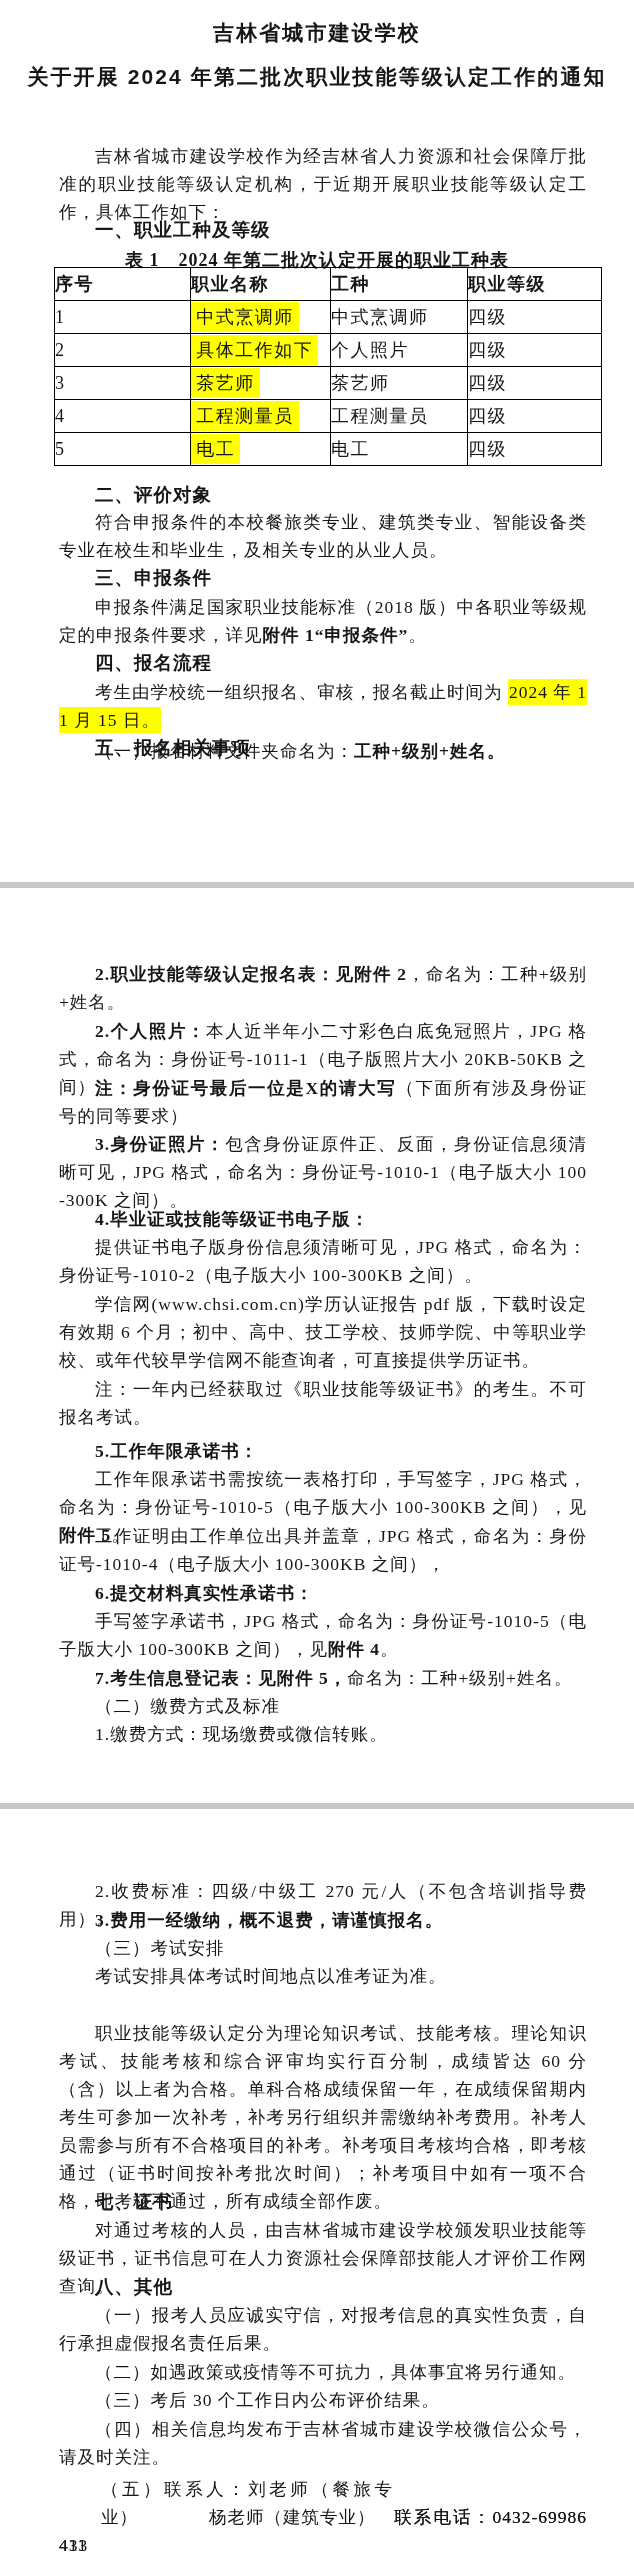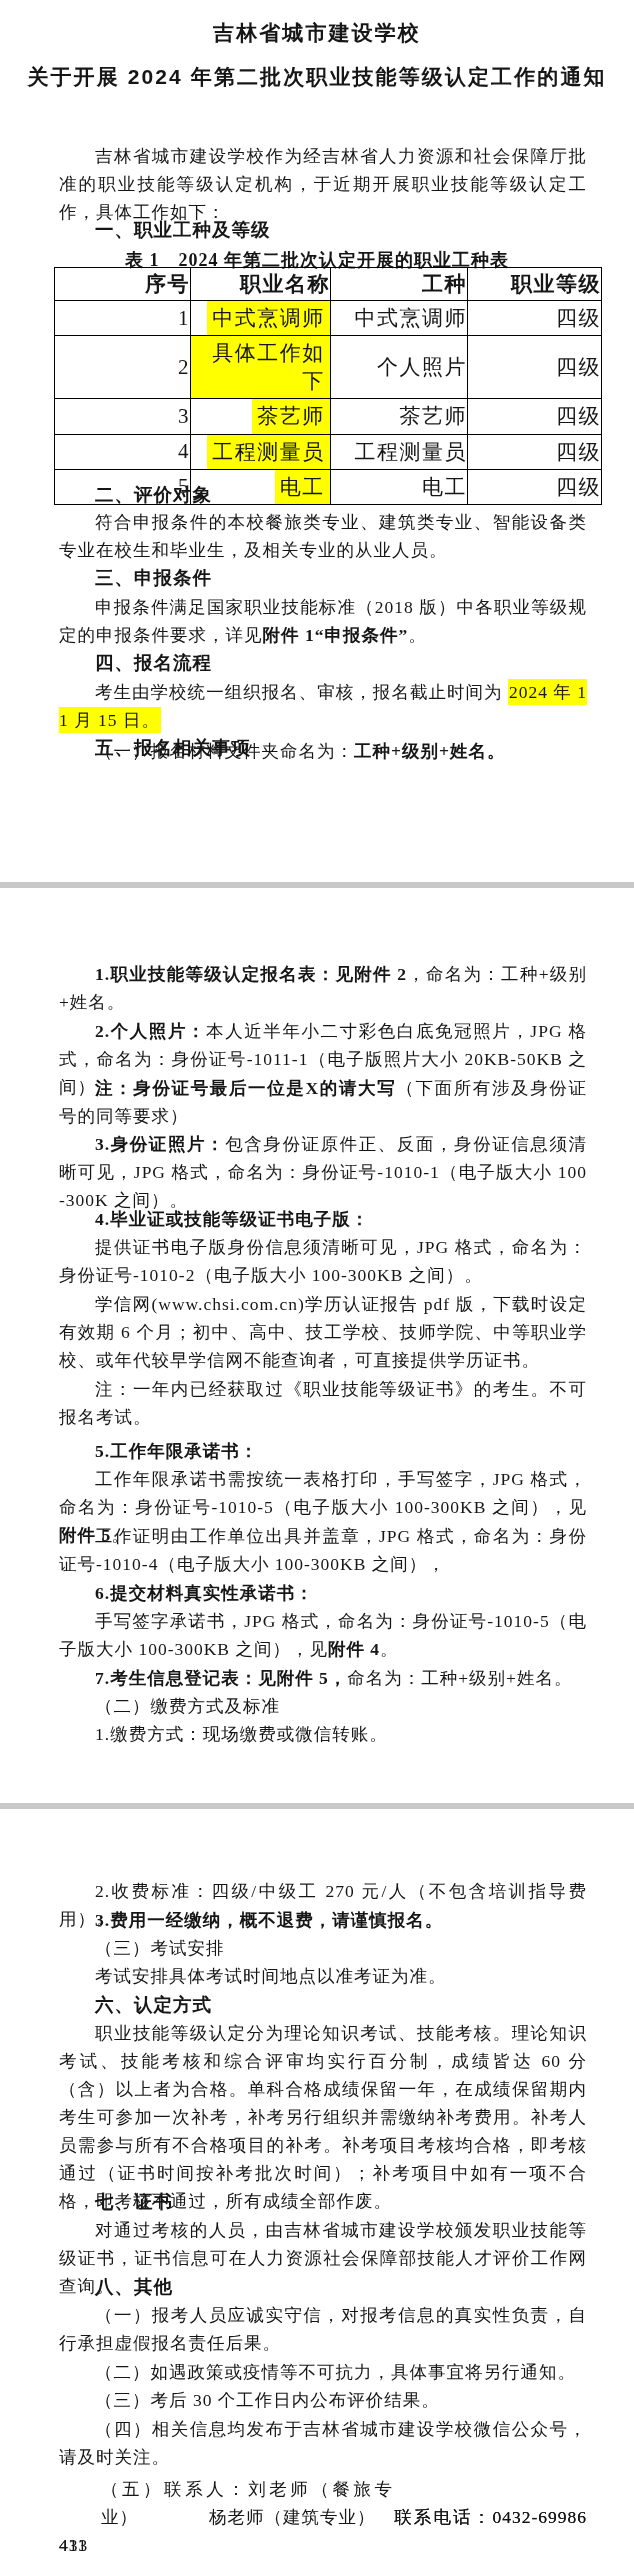--- a/index.html
+++ b/index.html
@@ -11,21 +11,21 @@
   .ctr{text-align:center;left:20.6px;right:20.6px;}
   .hd{font-family:"Liberation Sans","DejaVu Sans",sans-serif;font-weight:bold;
       font-size:18.5px;padding-left:36px;text-align:left;}
   .doctitle{font-family:"Liberation Sans","DejaVu Sans",sans-serif;font-weight:bold;
             font-size:21px;letter-spacing:2.1px;}
   .b{font-weight:bold;}
   mark.hl{background:#ffff00;color:inherit;padding:3.1px 1px;}
   .sep{position:absolute;left:0;width:100%;height:6.2px;background:#c8c8c8;}
   
   table.jobs{position:absolute;top:267px;left:54px;width:547px;border-collapse:collapse;
-             table-layout:fixed;text-align:right;font-size:21px;}
+             table-layout:fixed;text-align:left;font-size:18px;}
   table.jobs th,table.jobs td{border:1px solid #000;height:32px;padding:0;overflow:hidden;}
   table.jobs th{font-family:"Liberation Sans","DejaVu Sans",sans-serif;font-weight:bold;letter-spacing:1.5px;}
   table.jobs td{font-family:"Liberation Serif","DejaVu Serif",serif;letter-spacing:1.5px;}
   .hlcell{display:inline-block;background:#ffff00;padding:3.1px 5.2px;}
   
   .cname{display:inline-block;width:334px;box-sizing:border-box;}
   .pad1{padding-left:42px;}
   .pad2{padding-left:150px;}
   
   #title{top:19px;}   #subtitle{top:63px;}
@@ -115,21 +115,21 @@
   <div class="blk ind" id="p3"><span>申报条件满足国家职业技能标准（2018 版）中各职业等级规定的申报条件要求，详见</span><span class="b">附件 1“申报条件”</span><span>。</span></div>
 
   <div class="blk hd" id="h4">四、报名流程</div>
   <div class="blk ind" id="p4"><span>考生由学校统一组织报名、审核，报名截止时间为 </span><mark class="hl">2024 年 11 月 15 日。</mark></div>
 
   <div class="blk hd" id="h5">五、报名相关事项</div>
   <div class="blk ind" id="p51"><span>（一）报名材料文件夹命名为：</span><span class="b">工种+级别+姓名。</span></div>
 
   <div class="sep" id="bar1"></div>
 
-  <div class="blk ind" id="item1"><span class="b">1.职业技能等级认定报名表：</span><span class="b">见附件 2</span><span>，命名为：工种+级别+姓名。</span></div>
+  <div class="blk ind" id="item1"><span class="b">2.职业技能等级认定报名表：</span><span class="b">见附件 2</span><span>，命名为：工种+级别+姓名。</span></div>
   <div class="blk ind" id="item2"><span class="b">2.个人照片：</span><span>本人近半年小二寸彩色白底免冠照片，JPG 格式，命名为：身份证号-1011-1（电子版照片大小 20KB-50KB 之间）。</span></div>
   <div class="blk ind" id="note1"><span class="b">注：身份证号最后一位是X的请大写</span><span>（下面所有涉及身份证号的同等要求）</span></div>
   <div class="blk ind" id="item3"><span class="b">3.身份证照片：</span><span>包含身份证原件正、反面，身份证信息须清晰可见，JPG 格式，命名为：身份证号-1010-1（电子版大小 100-300K 之间）。</span></div>
   <div class="blk ind b" id="item4">4.毕业证或技能等级证书电子版：</div>
   <div class="blk ind" id="pcert">提供证书电子版身份信息须清晰可见，JPG 格式，命名为：身份证号-1010-2（电子版大小 100-300KB 之间）。</div>
   <div class="blk ind" id="pxuexin">学信网(www.chsi.com.cn)学历认证报告 pdf 版，下载时设定有效期 6 个月；初中、高中、技工学校、技师学院、中等职业学校、或年代较早学信网不能查询者，可直接提供学历证书。</div>
   <div class="blk ind" id="note2">注：一年内已经获取过《职业技能等级证书》的考生。不可报名考试。</div>
   <div class="blk ind b" id="item5">5.工作年限承诺书：</div>
   <div class="blk ind" id="p5a"><span>工作年限承诺书需按统一表格打印，手写签字，JPG 格式，命名为：身份证号-1010-5（电子版大小 100-300KB 之间），见</span><span class="b">附件 5</span><span>。</span></div>
   <div class="blk ind" id="p5b">工作证明由工作单位出具并盖章，JPG 格式，命名为：身份证号-1010-4（电子版大小 100-300KB 之间），</div>
@@ -140,21 +140,20 @@
   <div class="blk ind" id="h52">（二）缴费方式及标准</div>
   <div class="blk ind" id="fee1">1.缴费方式：现场缴费或微信转账。</div>
 
   <div class="sep" id="bar2"></div>
 
   <div class="blk ind" id="fee2">2.收费标准：四级/中级工 270 元/人（不包含培训指导费用）。</div>
   <div class="blk ind b" id="fee3">3.费用一经缴纳，概不退费，请谨慎报名。</div>
   <div class="blk ind" id="h53">（三）考试安排</div>
   <div class="blk ind" id="pexam">考试安排具体考试时间地点以准考证为准。</div>
 
-  <div class="blk hd" id="h6">六、认定方式</div>
   <div class="blk ind" id="p6">职业技能等级认定分为理论知识考试、技能考核。理论知识考试、技能考核和综合评审均实行百分制，成绩皆达 60 分（含）以上者为合格。单科合格成绩保留一年，在成绩保留期内考生可参加一次补考，补考另行组织并需缴纳补考费用。补考人员需参与所有不合格项目的补考。补考项目考核均合格，即考核通过（证书时间按补考批次时间）；补考项目中如有一项不合格，即考核不通过，所有成绩全部作废。</div>
 
   <div class="blk hd" id="h7">七、证书</div>
   <div class="blk ind" id="p7">对通过考核的人员，由吉林省城市建设学校颁发职业技能等级证书，证书信息可在人力资源社会保障部技能人才评价工作网查询。</div>
 
   <div class="blk hd" id="h8">八、其他</div>
   <div class="blk ind" id="s81">（一）报考人员应诚实守信，对报考信息的真实性负责，自行承担虚假报名责任后果。</div>
   <div class="blk ind" id="s82">（二）如遇政策或疫情等不可抗力，具体事宜将另行通知。</div>
   <div class="blk ind" id="s83">（三）考后 30 个工作日内公布评价结果。</div>
   <div class="blk ind" id="s84">（四）相关信息均发布于吉林省城市建设学校微信公众号，请及时关注。</div>

